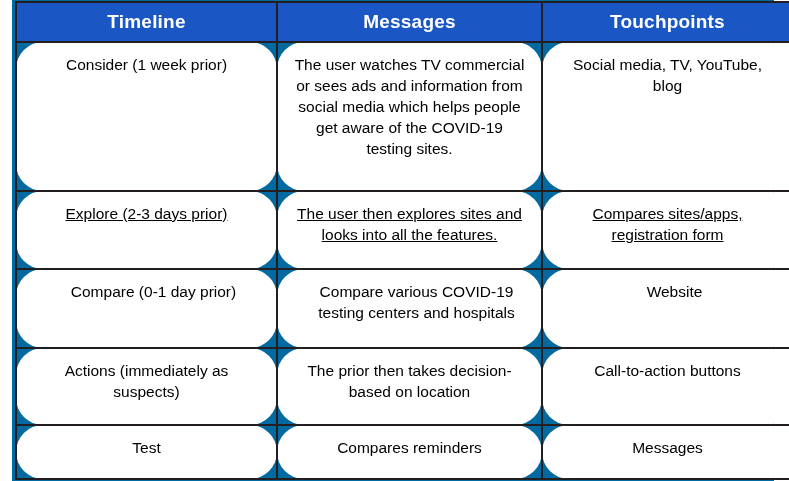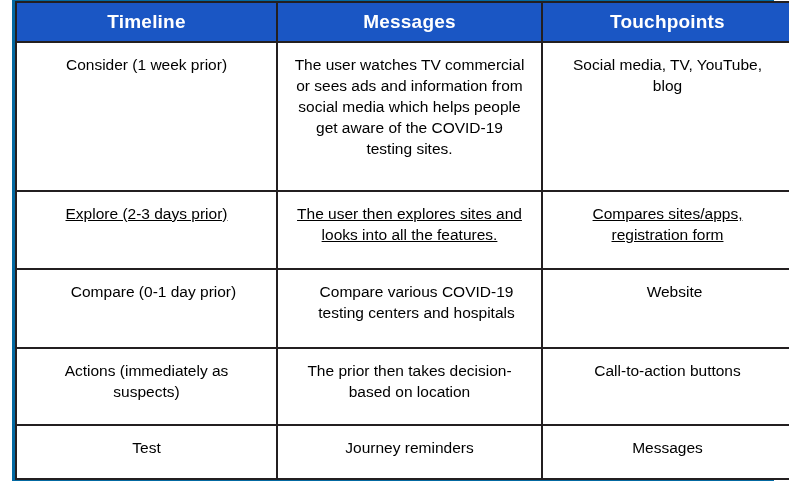--- a/index.html
+++ b/index.html
@@ -54,20 +54,21 @@
     padding: 8px 6px 9px 6px;
     line-height: 21px;
   }
 
   .journey-table tbody td {
     color: #000000;
     font-size: 15.5px;
     line-height: 21px;
     padding: 11px 14px 10px 14px;
     background: #ffffff;
+    border-radius: 27px;
   }
 
   tr.row-consider  td { height: 149px; }
   tr.row-explore   td { height: 78px; text-decoration: underline;  }
   tr.row-compare   td { height: 79px; padding-left: 28px;  }
   tr.row-actions   td { height: 77px;  }
   tr.row-test      td { height: 54px; text-align: center;  }
 
   .cell-text {
     display: block;
@@ -141,21 +142,21 @@
         <td>
           <span class="cell-text">Call-to-action buttons</span>
         </td>
       </tr>
 
       <tr class="row-test">
         <td>
           <span class="cell-text">Test</span>
         </td>
         <td>
-          <span class="cell-text">Journey reminders</span>
+          <span class="cell-text">Compares reminders</span>
         </td>
         <td>
           <span class="cell-text">Messages</span>
         </td>
       </tr>
 
     </tbody>
   </table>
 
 </div>

